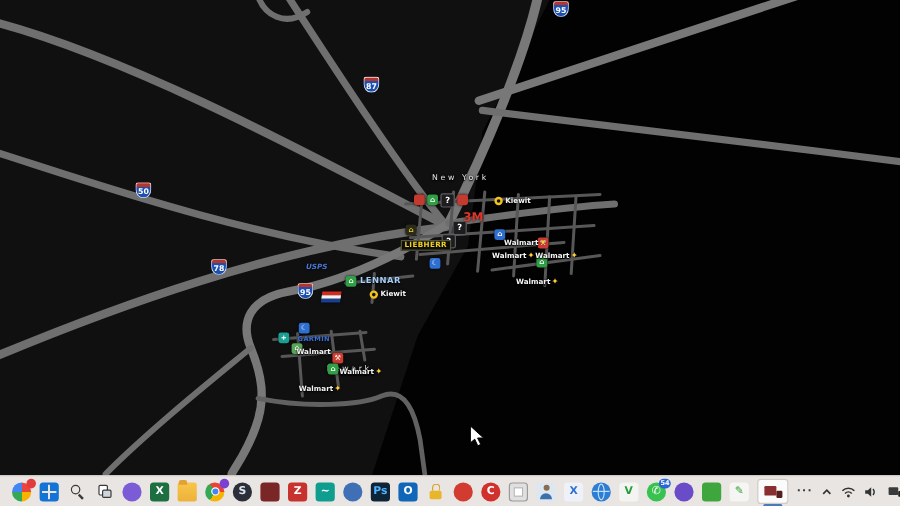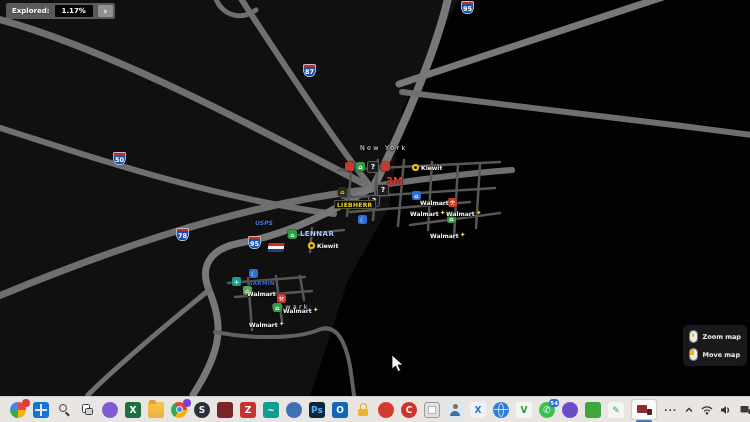--- a/index.html
+++ b/index.html
@@ -142,21 +142,21 @@
         <path d="M 235 297 L 312 291"></path>
         <path d="M 248 278 L 252 330"></path>
         <path d="M 276 276 L 282 322"></path>
         <path d="M 300 276 L 304 300"></path>
       </g>
     </svg>
     <div id="marker-layer">
         <div class="shield" style="left: 441px; top: 1px;">95</div>
         <div class="shield" style="left: 283px; top: 64px;">87</div>
         <div class="shield" style="left: 93px; top: 152px;">50</div>
-        <div class="shield" style="left: 156px; top: 228px;">78</div>
+        <div class="shield" style="left: 156px; top: 216px;">78</div>
         <div class="shield" style="left: 228px; top: 236px;">95</div>
         <div class="city" style="left: 360px; top: 144px;">New York</div>
         <div class="city" style="left: 272px; top: 303px;">Newark</div>
         <div class="qbox" style="left: 367px; top: 161px;">?</div>
         <div class="qbox" style="left: 377px; top: 184px;">?</div>
         <div class="qbox" style="left: 368px; top: 195px;">?</div>
         <div class="poi" style="background: rgb(196, 58, 46); color: rgb(255, 255, 255); left: 345px; top: 162px;"></div>
         <div class="poi" style="background: rgb(47, 158, 68); color: rgb(255, 255, 255); left: 356px; top: 162px;">⌂</div>
         <div class="poi" style="background: rgb(196, 58, 46); color: rgb(255, 255, 255); left: 381px; top: 162px;"></div>
         <div class="poi" style="background: rgb(43, 43, 26); color: rgb(240, 208, 32); left: 338px; top: 187px;">⌂</div>
@@ -210,36 +210,21 @@
         <div class="walmart" style="left: 283px; top: 306px;">
           <span class="wtxt">Walmart</span>
           <span class="wstar">✦</span>
         </div>
         <div class="walmart" style="left: 249px; top: 320px;">
           <span class="wtxt">Walmart</span>
           <span class="wstar">✦</span>
         </div>
       </div>
 
-    <div id="explored">
-      <span class="lbl">Explored:</span>
-      <span class="val">1.17%</span>
-      <span class="chev">›</span>
-    </div>
-
-    <div id="map-controls">
-        <div class="ctl-row">
-          <span class="mouse mouse-scroll"></span>
-          <span class="txt">Zoom map</span>
-        </div>
-        <div class="ctl-row">
-          <span class="mouse mouse-left"></span>
-          <span class="txt">Move map</span>
-        </div>
-      </div>
+
 
     <svg id="cursor" width="14" height="19">
       <polygon points="1,1 1,15 4.6,12 7.2,17.5 9.6,16.3 7,11 12,11" fill="#fff" stroke="#000" stroke-width="0.8"></polygon>
     </svg>
   </div>
 
   <div id="taskbar">
 
     <div class="tb-icon k-colorwheel">
         <span class="tb-badge" style="background: rgb(226, 59, 59);"></span>

